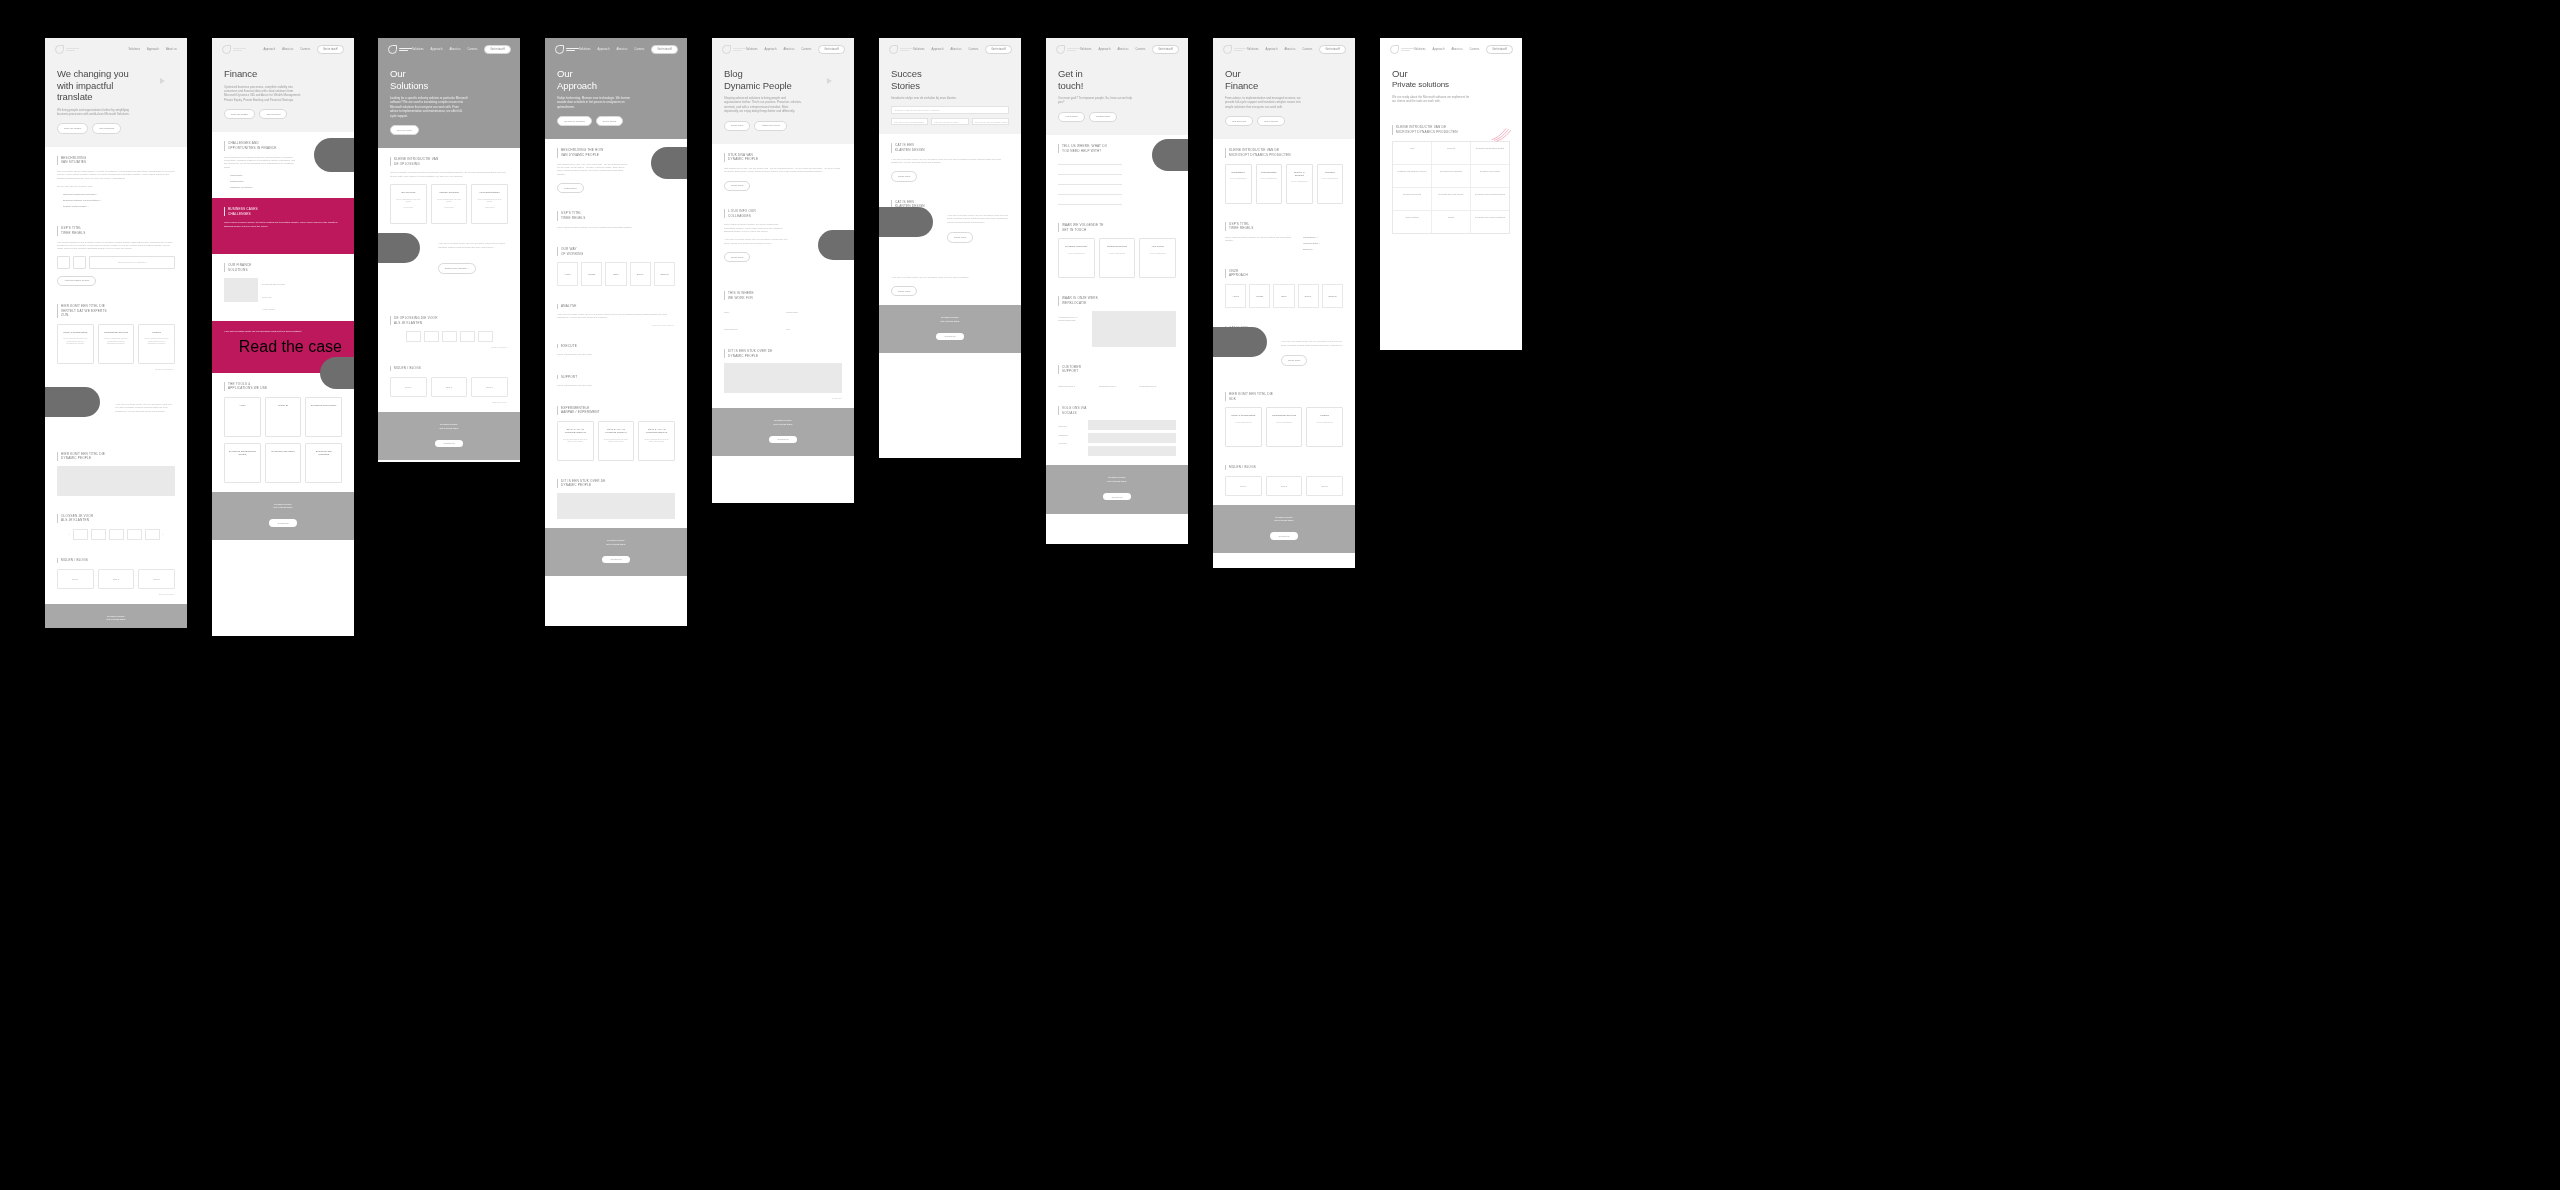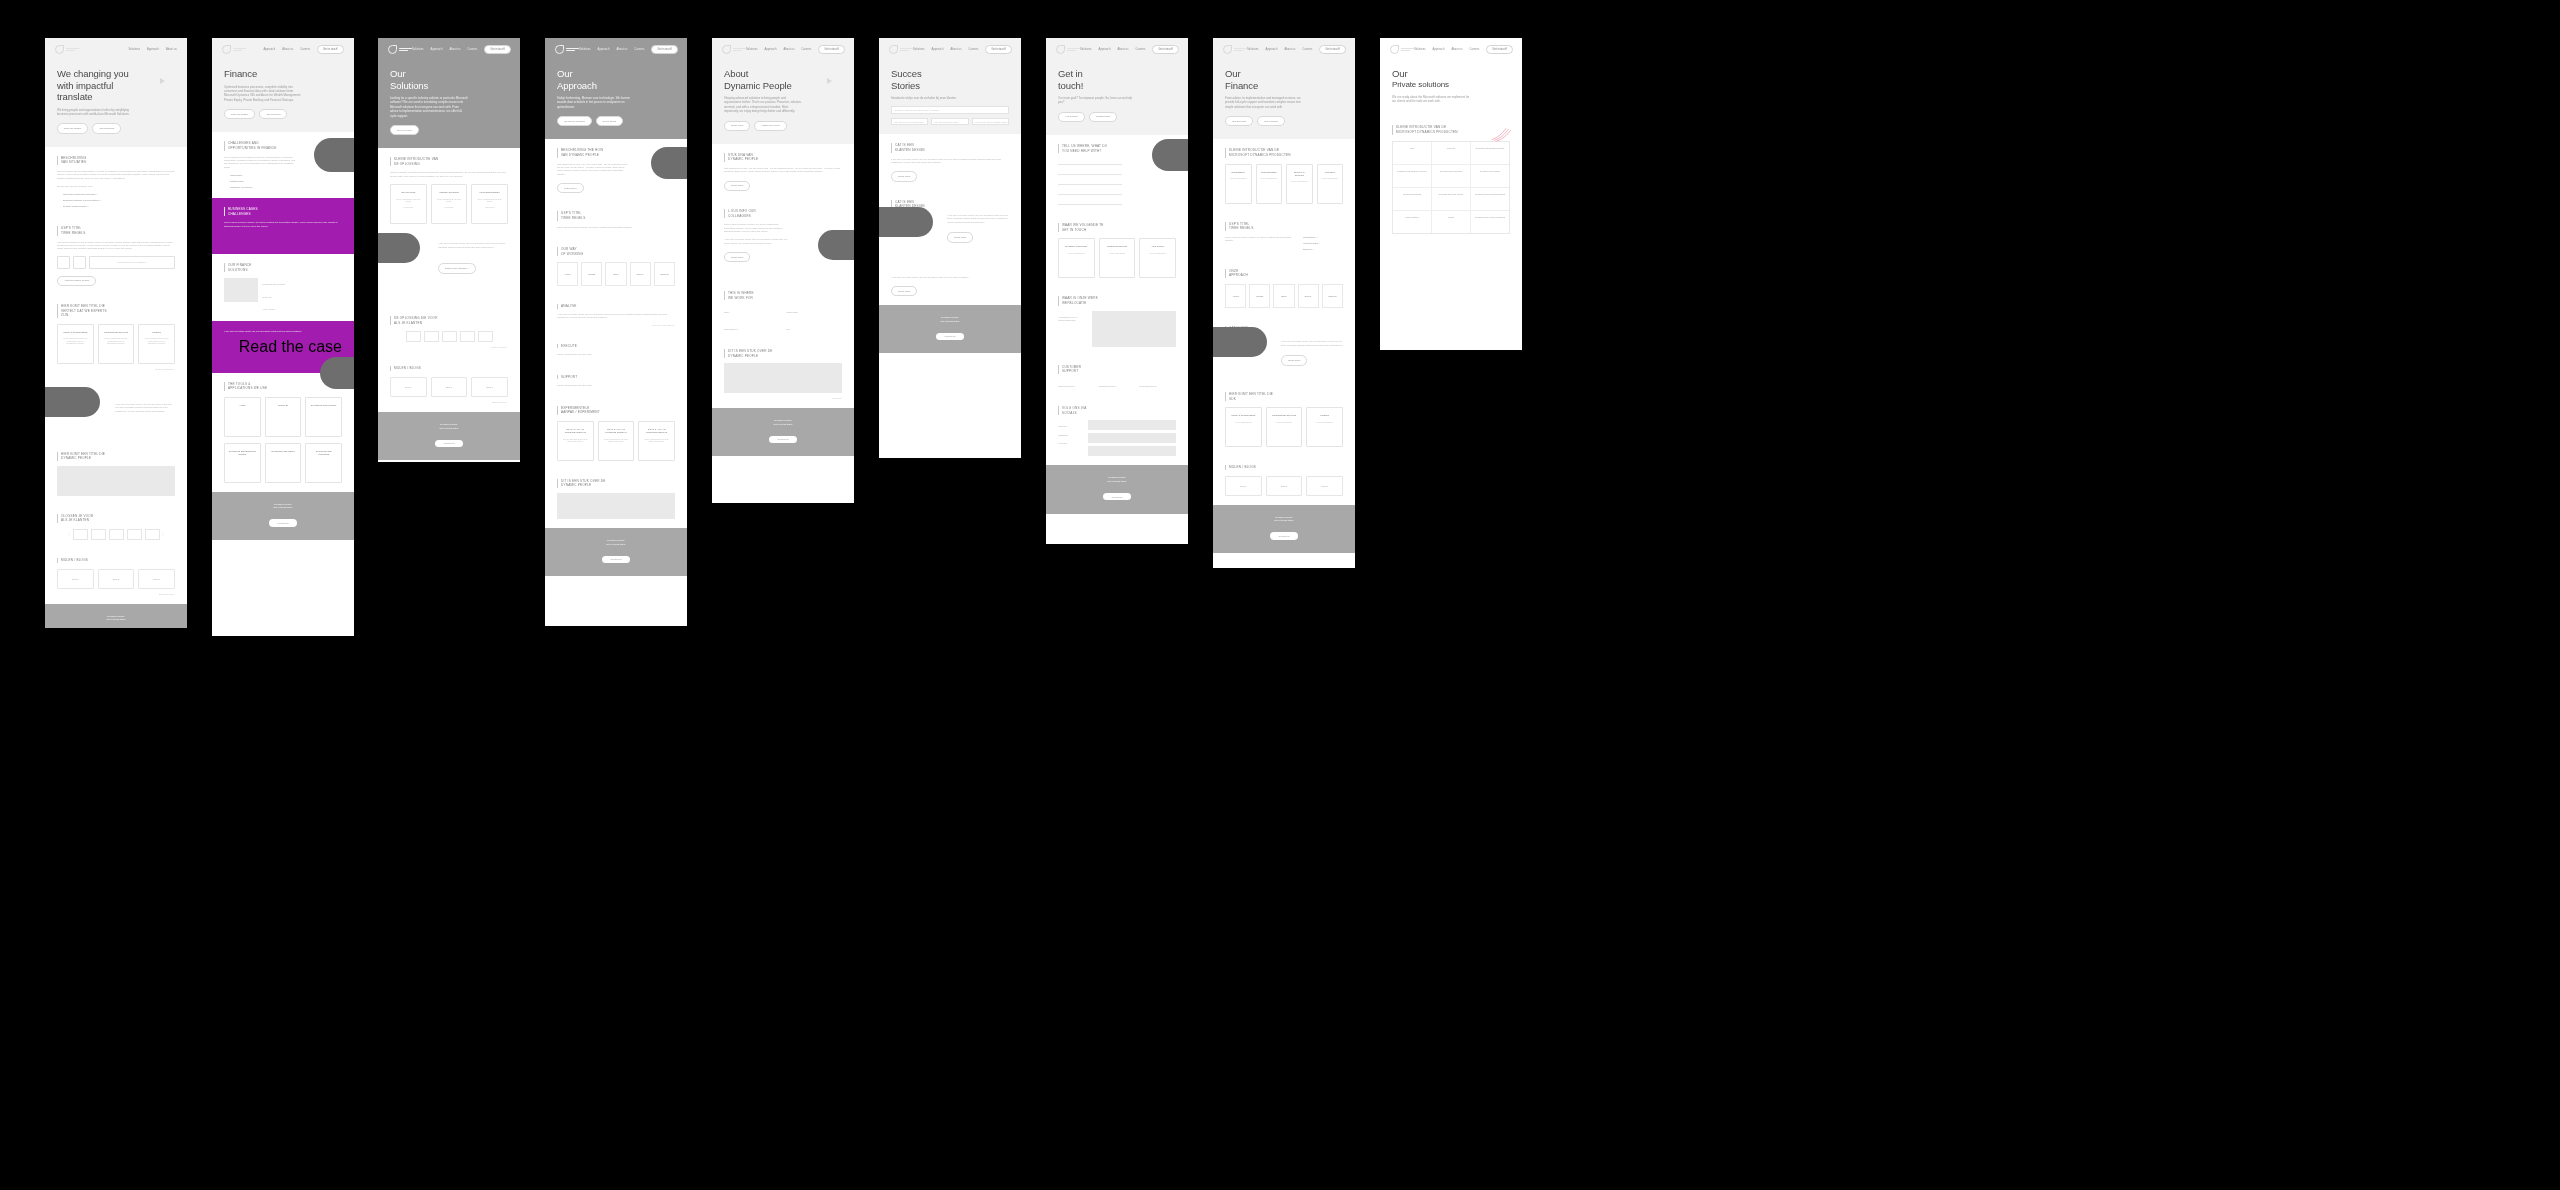--- a/index.html
+++ b/index.html
@@ -32,21 +32,21 @@
   .hero.dark .h1{color:#fff;}
   .lede{font-size:2.9px;line-height:4.4px;color:#9a9a9a;margin-top:5px;max-width:78px;}
   .hero.dark .lede{color:#f2f2f2;}
   .btnrow{display:flex;gap:4px;margin-top:7px;}
   .btn{font-size:2.5px;color:#8c8c8c;border:0.6px solid #d9d9d9;border-radius:7px;
        padding:2.6px 6px;background:#fff;white-space:nowrap;}
   .playicon{position:absolute;right:22px;top:24px;width:0;height:0;
             border-left:5px solid #d9d9d9;border-top:3.4px solid transparent;border-bottom:3.4px solid transparent;}
 
   .sec{padding:9px 12px;position:relative;}
-  .sec.grey{background:#a21caf;}
+  .sec.grey{background:#be185d;}
   .eyebrow{display:flex;gap:3px;}
   .eyebrow .bar{width:1px;background:#c9c9c9;flex:0 0 1px;}
   .eyebrow .txt{font-size:3.1px;line-height:4.6px;color:#7c7c7c;letter-spacing:.2px;}
   .sec.grey .eyebrow .bar{background:#e6e6e6;}
   .sec.grey .eyebrow .txt{color:#fff;}
   .body{font-size:2.3px;line-height:3.4px;color:#b2b2b2;margin-top:5px;}
   .sec.grey .body{color:#ececec;}
   .linklist{margin-top:5px;display:flex;flex-direction:column;gap:3px;padding-left:6px;}
   .linklist span{font-size:2.4px;color:#8f8f8f;}
 
@@ -664,21 +664,21 @@
         <div class="navlinks">
           <span>Solutions</span>
           <span>Approach</span>
           <span>About us</span>
           <span>Careers</span>
           <div class="navcta">Get in touch!</div>
         </div>
       </div>
       <div class="hero-body">
         <div class="h1">
-          <div>About</div>
+          <div>Blog</div>
           <div>Dynamic People</div>
         </div>
         <div class="lede">Shaping advanced solutions to bring people and organizations further. That's our passion. Proactive, solution-oriented, and with a entrepreneurial mindset. Most importantly, we enjoy doing things better and differently.</div>
         <div class="btnrow">
           <div class="btn">Read more</div>
           <div class="btn">Watch our movie</div>
         </div>
         <div class="playicon"></div>
       </div>
     </div>

